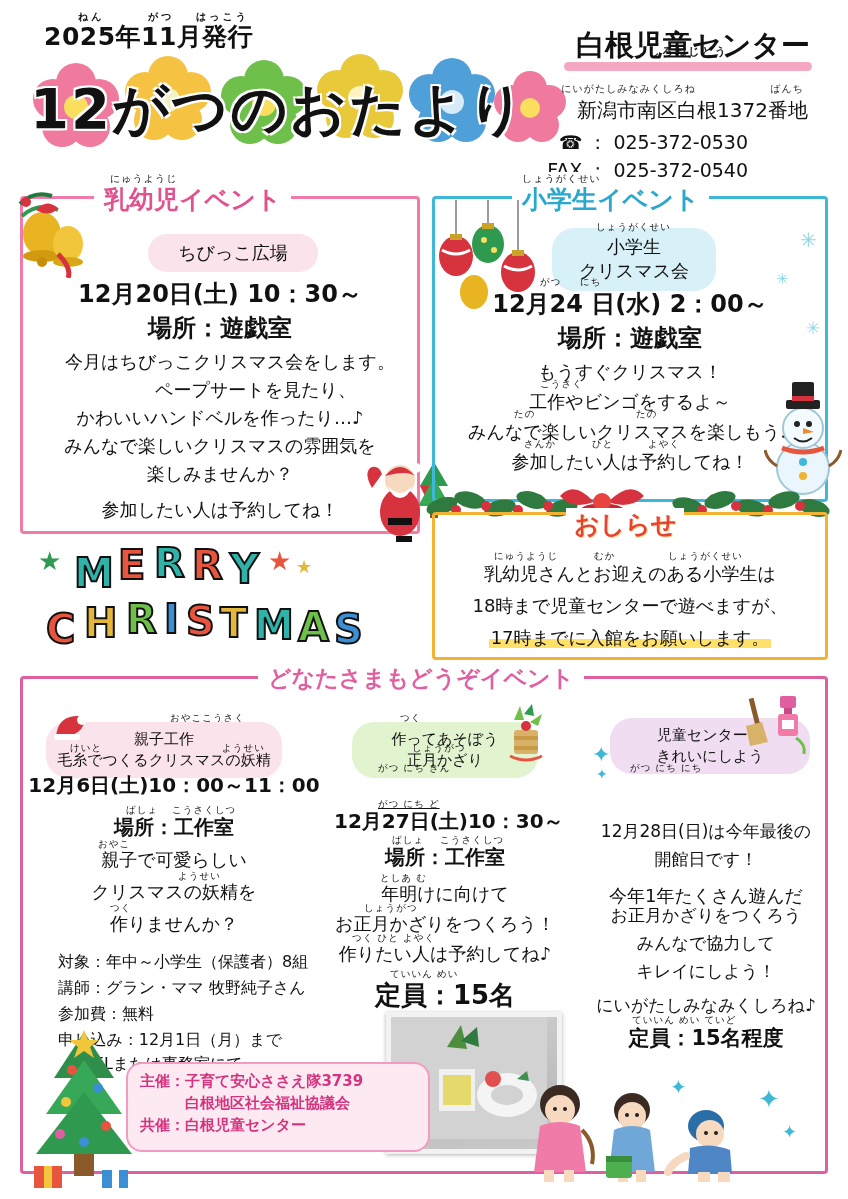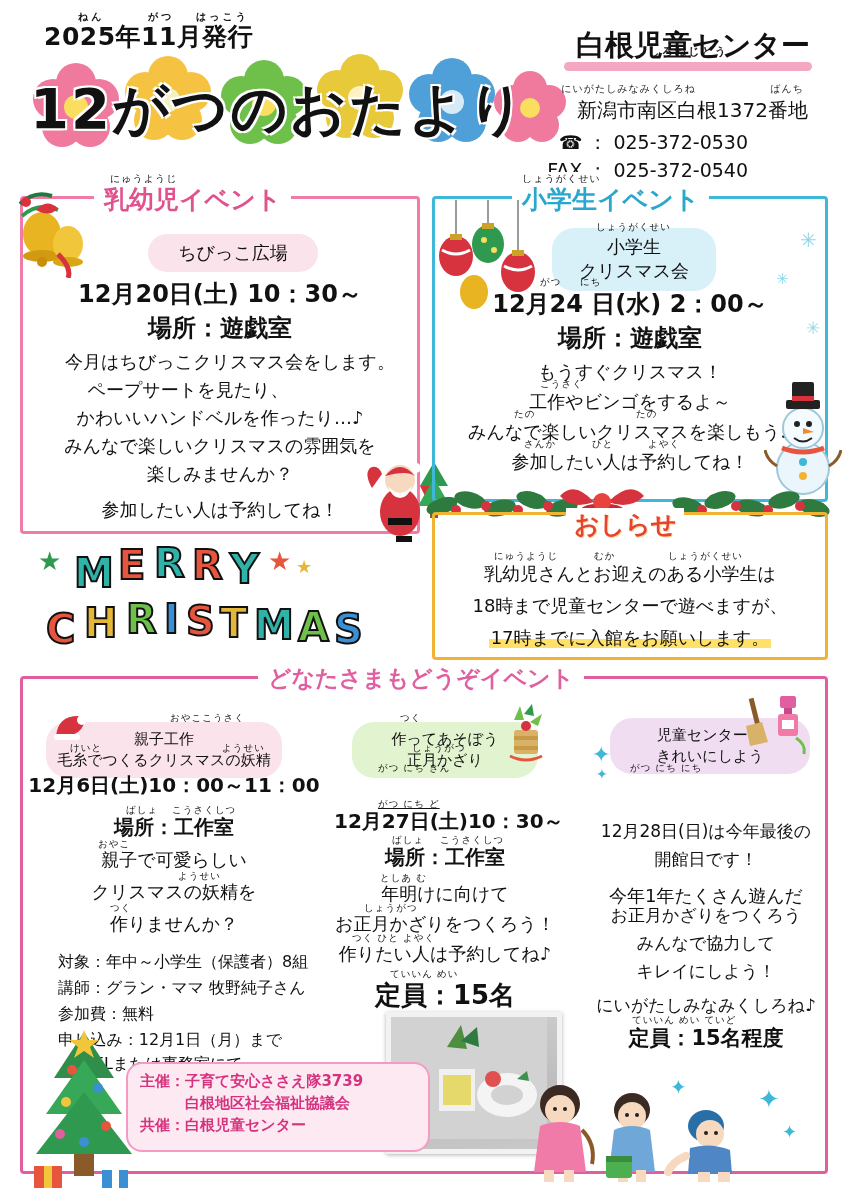--- a/index.html
+++ b/index.html
@@ -364,21 +364,21 @@
     <path d="M46 68 q14 14 10 24" stroke="#d6333f" stroke-width="5" fill="none"></path>
     <circle cx="14" cy="16" r="5" fill="#d6333f"></circle>
   </svg>
 
   <div class="pill pill-pink" style="left:148px; top:234px; width:170px;">ちびっこ広場</div>
 
   <div class="big-line" style="left:20px; top:278px; width:400px;">12月20日(土)  10：30～</div>
   <div class="big-line" style="left:20px; top:312px; width:400px;">場所：遊戯室</div>
 
   <div class="body-line" style="left:20px; top:350px; width:420px;">今月はちびっこクリスマス会をします。</div>
-  <div class="body-line" style="left:20px; top:378px; width:336px;">ペープサートを見たり、</div>
+  <div class="body-line" style="left:20px; top:378px; width:336px;text-align:right;">ペープサートを見たり、</div>
   <div class="body-line" style="left:20px; top:406px; width:400px;">かわいいハンドベルを作ったり…♪</div>
   <div class="body-line" style="left:20px; top:434px; width:400px;">みんなで楽しいクリスマスの雰囲気を</div>
   <div class="body-line" style="left:20px; top:462px; width:400px;">楽しみませんか？</div>
   <div class="body-line" style="left:20px; top:498px; width:400px;">参加したい人は予約してね！</div>
 
   <svg class="deco" style="left:358px; top:452px;" width="86" height="90" viewBox="0 0 86 90">
     <path d="M14 36 q-8 -14 -2 -20 q8 -4 12 6" fill="#d6333f"></path>
     <path d="M62 34 q12 -12 16 -2 q2 10 -10 14" fill="#d6333f"></path>
     <ellipse cx="42" cy="60" rx="20" ry="24" fill="#d6333f"></ellipse>
     <circle cx="42" cy="28" r="15" fill="#f6d9bf"></circle>

